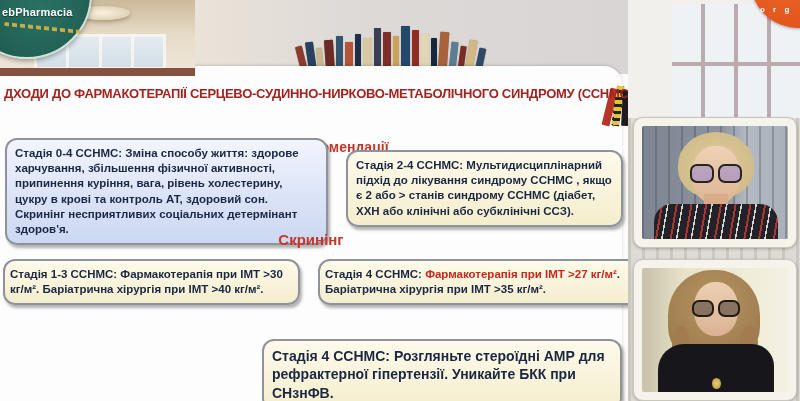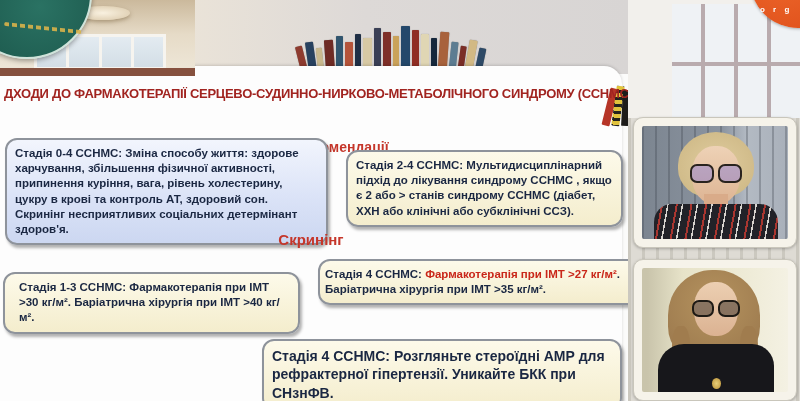--- a/index.html
+++ b/index.html
@@ -45,21 +45,21 @@
   #h-hyper{top:309px;}
   
   .rbox{position:absolute;z-index:6;border:2px solid #8e939b;border-radius:12px;
         box-shadow:2px 3px 3px rgba(0,0,0,.3);padding:6px 8px;box-sizing:border-box;
         text-align:left;font-weight:bold;color:#1a2742;line-height:1.32;}
   .bg-blue {background:linear-gradient(180deg,#f2f5fd,#dbe3f7 55%,#ccd7f1);}
   .bg-cream{background:linear-gradient(180deg,#fdfaea,#f4edcd);}
   .bg-green{background:linear-gradient(180deg,#f3f7e8,#e7efd4);}
   #box1{left:5px;top:138px;width:323px;font-size:11.5px;}
   #box2{left:346px;top:150px;width:277px;font-size:11.5px;}
-  #box3{left:3px;top:259px;width:297px;font-size:11.5px;padding:6px 14px;margin-top:13px;}
+  #box3{left:3px;top:259px;width:297px;font-size:11.5px;padding:6px 5px;}
   #box4{left:318px;top:259px;width:352px;font-size:11.5px;padding:6px 5px;}
   #box5{left:3px;top:331px;width:244px;font-size:12px;}
   #box6{left:262px;top:339px;width:360px;font-size:14px;}
   .red{color:#c9271a;}
   
   #right-col{position:absolute;left:628px;top:0;width:172px;height:401px;background:#eceae5;}
   .rc-room{position:absolute;left:0;top:0;width:172px;height:118px;background:#f2f0ec;}
   .rc-window{position:absolute;left:44px;top:4px;width:128px;height:114px;
       background:
         linear-gradient(#b9abae,#b9abae) 0 58px/100% 4px no-repeat,
@@ -146,20 +146,21 @@
       </div>
       <div class="sill"></div>
     </div>
     <div class="rb-stack">
       <div class="rb rb1"></div>
       <div class="rb rb2"></div>
       <div class="rb rb3"></div>
     </div>
 
     <div class="logo"></div>
+    <div class="logo-text">ebPharmacia</div>
     <div class="logo-gold"></div>
 
     <div class="title">ДХОДИ ДО ФАРМАКОТЕРАПІЇ СЕРЦЕВО-СУДИННО-НИРКОВО-МЕТАБОЛІЧНОГО СИНДРОМУ (ССНМС)</div>
 
     <div class="sec-h" id="h-general">Загальні рекомендації</div>
 
     <div class="rbox bg-blue" id="box1">Стадія 0-4 ССНМС: Зміна способу життя: здорове харчування, збільшення фізичної активності, припинення куріння, вага, рівень холестерину, цукру в крові та контроль АТ, здоровий сон. Скринінг несприятливих соціальних детермінант здоров'я.</div>
     <div class="rbox bg-cream" id="box2">Стадія 2-4 ССНМС: Мультидисциплінарний підхід до лікування синдрому ССНМС , якщо є 2 або &gt; станів синдрому ССНМС (діабет, ХХН або клінічні або субклінічні ССЗ).</div>
 
     <div class="sec-h" id="h-obesity">Скринінг</div>

